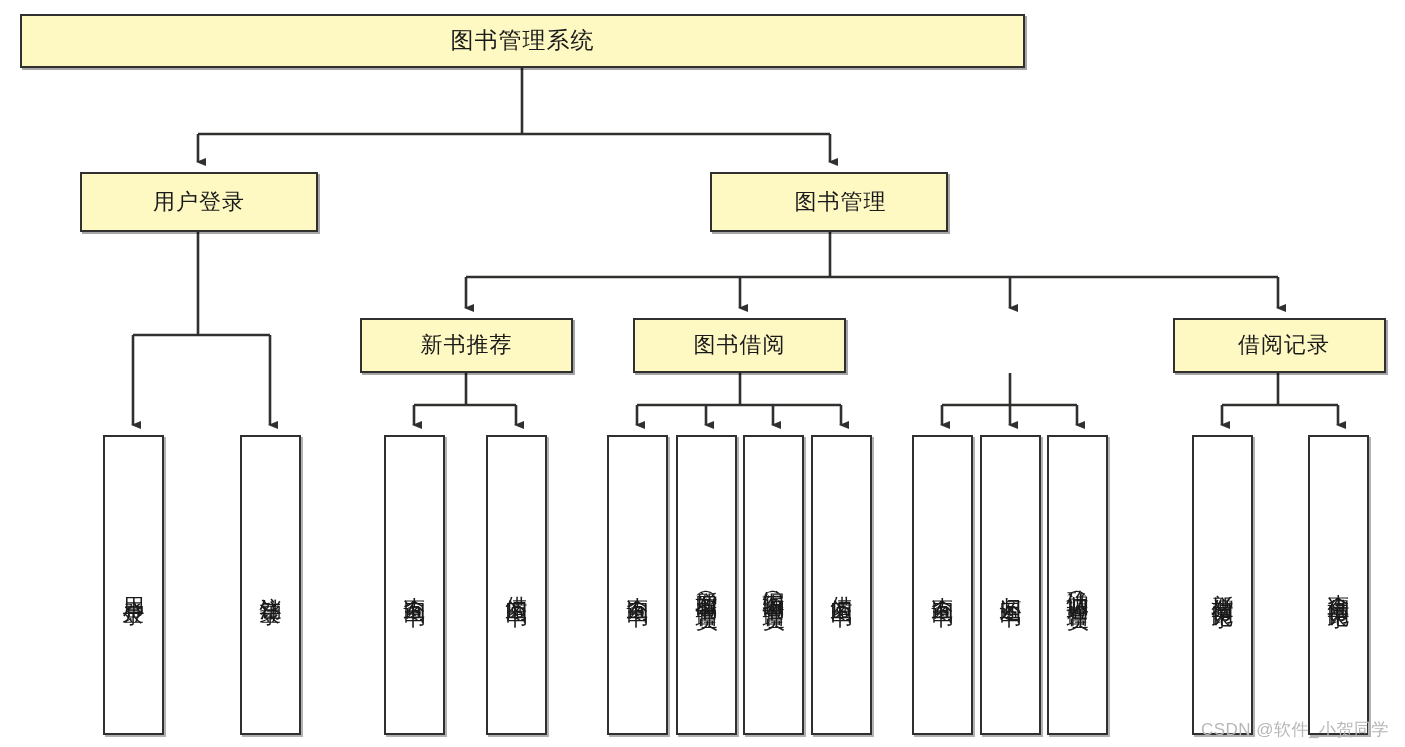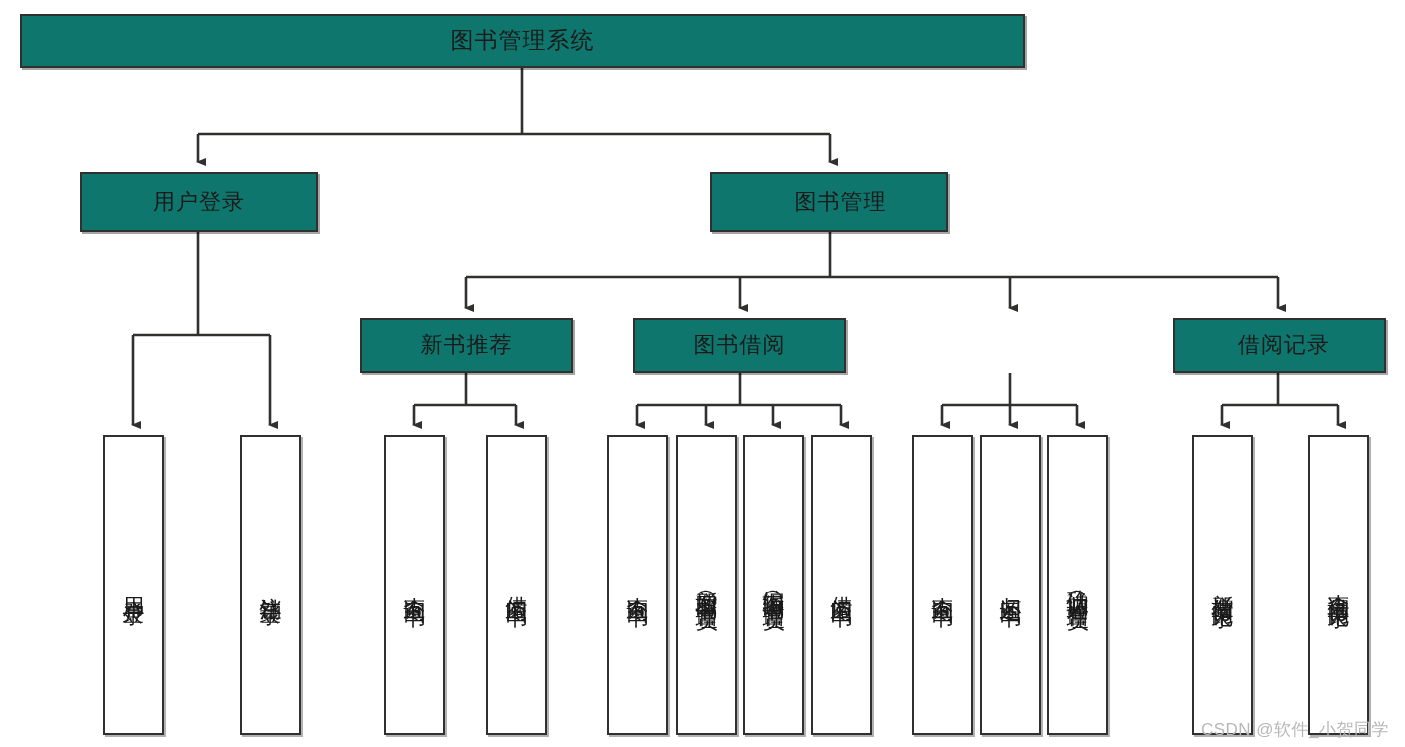--- a/index.html
+++ b/index.html
@@ -1,20 +1,20 @@
 <!DOCTYPE html>
 <html><head>
 <meta charset="utf-8">
 <style>
   html,body{margin:0;padding:0;background:#ffffff;}
   body{width:1405px;height:747px;overflow:hidden;
        font-family:"Liberation Sans","DejaVu Sans",sans-serif;}
   #stage{position:relative;width:1405px;height:747px;background:#fff;}
   svg.lines{position:absolute;left:0;top:0;width:1405px;height:747px;}
-  .node{position:absolute;box-sizing:border-box;background:#0f766e;
+  .node{position:absolute;box-sizing:border-box;background:#fef9c3;
         border:2px solid #30302f;display:flex;align-items:center;
         justify-content:center;color:#1a1a1a;}
   .node.shadow{box-shadow:2px 2px 0 rgba(0,0,0,0.35);}
   .h-label{font-size:22px;line-height:1.2;white-space:nowrap;letter-spacing:1px;}
   .node.title .h-label{font-size:23px;}
   .v-node{position:absolute;box-sizing:border-box;background:#fff;
           border:2px solid #30302f;box-shadow:2px 2px 0 rgba(0,0,0,0.3);
           display:flex;align-items:center;justify-content:center;}
   .v-label{writing-mode:vertical-rl;text-orientation:upright;
            font-size:22px;line-height:1.28;letter-spacing:3px;

